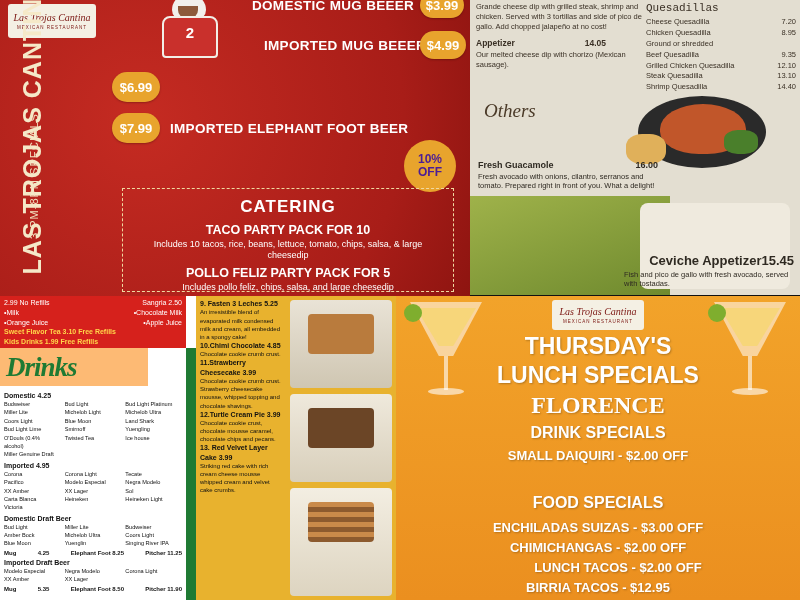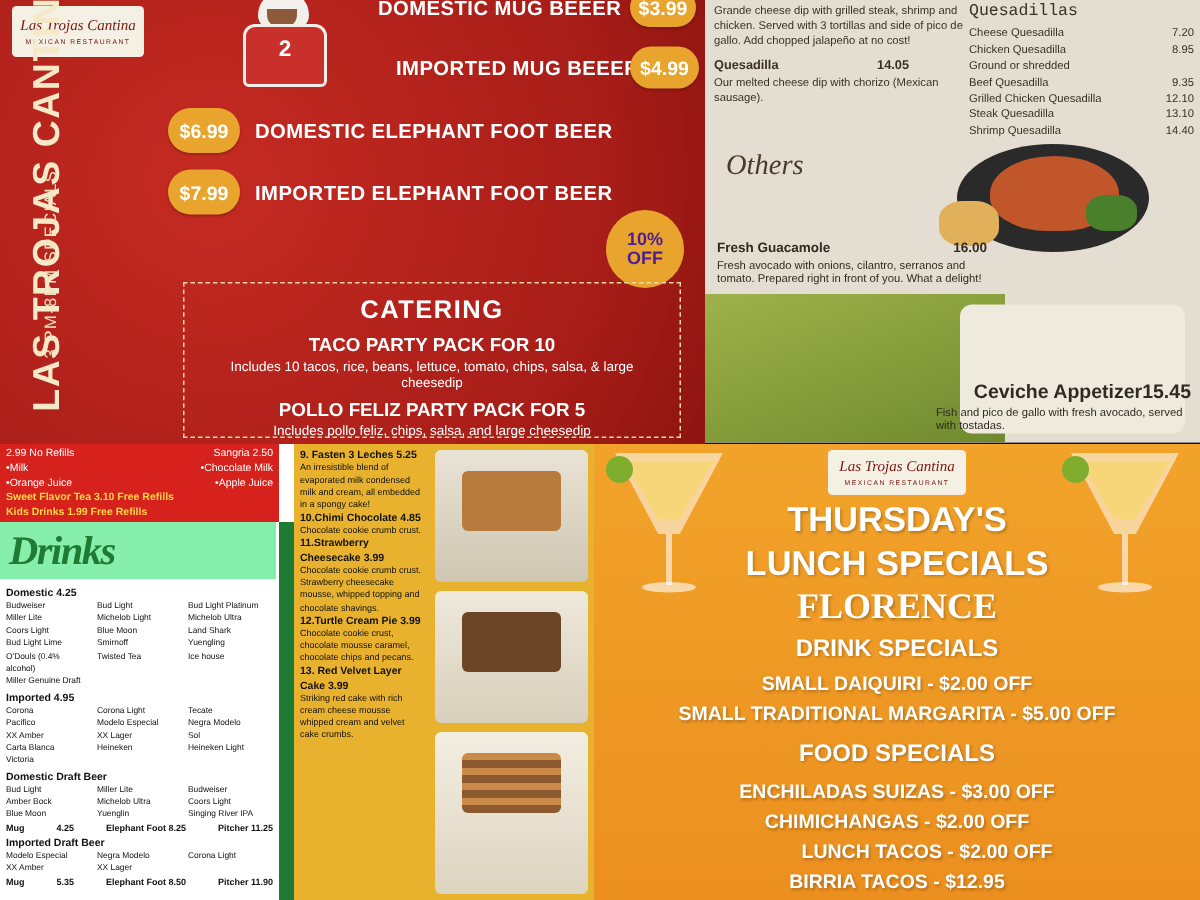--- a/index.html
+++ b/index.html
@@ -116,21 +116,21 @@
   }
 
   
   .bl-top {
     position:absolute; left:0; top:0; width:186px; height:52px; background:#d6211c; color:#fff;
     font-size:7px; padding:2px 4px; line-height:1.4;
   }
   .bl-top .r { display:flex; justify-content:space-between; }
   .bl-top .yellow { color:#ffd64a; font-weight:bold; }
   .bl-drinks-hdr {
-    position:absolute; left:0; top:52px; width:184px; height:38px; background:#86efac;
+    position:absolute; left:0; top:52px; width:148px; height:38px; background:#fdba74;
     display:flex; align-items:center;
   }
   .bl-drinks-hdr .word {
     font-family:"Liberation Serif", serif; font-weight:bold; font-style:italic;
     font-size:27px; color:#1f7a33; letter-spacing:-1px; padding-left:6px;
   }
   .bl-menu {
     position:absolute; left:0; top:90px; width:186px; height:214px; background:#fff;
     font-size:5.6px; color:#111; padding:3px 4px;
   }
@@ -219,21 +219,20 @@
       <div class="jersey"></div>
       <div class="num">2</div>
     </div>
 
     <div class="beer-line" style="left:252px; top:-2px;">DOMESTIC MUG BEEER</div>
     <div class="price-pill" style="left:420px; top:-8px; width:44px; height:26px;">$3.99</div>
 
     <div class="beer-line" style="left:264px; top:38px;">IMPORTED MUG BEEER</div>
     <div class="price-pill" style="left:420px; top:31px; width:46px; height:28px;">$4.99</div>
 
-    <div class="beer-line" style="left:170px; top:80px;">DOMESTIC  ELEPHANT FOOT BEER</div>
     <div class="price-pill" style="left:112px; top:72px; width:48px; height:30px;">$6.99</div>
 
     <div class="beer-line" style="left:170px; top:121px;">IMPORTED ELEPHANT FOOT BEER</div>
     <div class="price-pill" style="left:112px; top:113px; width:48px; height:30px;">$7.99</div>
 
     <div class="badge-round">
       <span>10%</span>
       <span>OFF</span>
     </div>
 
@@ -245,21 +244,21 @@
       <div class="desc">Includes pollo feliz, chips, salsa, and large cheesedip</div>
     </div>
   </div>
 
   <div class="q q-tr">
     <div class="tr-paper"></div>
 
     <div class="tr-left">
       <div style="margin-top:2px;">Grande cheese dip with grilled steak, shrimp and chicken. Served with 3 tortillas and side of pico de gallo. Add chopped jalapeño at no cost!</div>
       <div class="name" style="margin-top:6px; display:flex; justify-content:space-between; width:130px;">
-        <span>Quesadilla</span>
+        <span>Appetizer</span>
         <span>14.05</span>
       </div>
       <div>Our melted cheese dip with chorizo (Mexican sausage).</div>
     </div>
 
     <div class="tr-col">
       <h4>Quesadillas</h4>
       <div class="tr-row">
           <span>Cheese Quesadilla</span>
           <span>7.20</span>
@@ -491,21 +490,20 @@
     </div>
 
     <div class="br-title">
       <div>THURSDAY'S</div>
       <div>LUNCH SPECIALS</div>
       <div class="t3">FLORENCE</div>
     </div>
 
     <div class="br-sect hdr" style="top:128px;">DRINK SPECIALS</div>
     <div class="br-sect item" style="top:150px;">SMALL DAIQUIRI - $2.00 OFF</div>
-    <div class="br-sect item" style="top:170px;">SMALL TRADITIONAL MARGARITA - $5.00 OFF</div>
 
     <div class="br-sect hdr" style="top:198px;">FOOD SPECIALS</div>
     <div class="br-sect item" style="top:222px;">ENCHILADAS SUIZAS - $3.00 OFF</div>
     <div class="br-sect item" style="top:242px;">CHIMICHANGAS - $2.00 OFF</div>
     <div class="br-sect item" style="top:262px;padding-left:40px;">LUNCH TACOS - $2.00 OFF</div>
     <div class="br-sect item" style="top:282px;">BIRRIA TACOS - $12.95</div>
     <div class="br-sect item" style="top:302px;">POLLO FELIZ - $3.00 OFF</div>
 
   </div>
 

